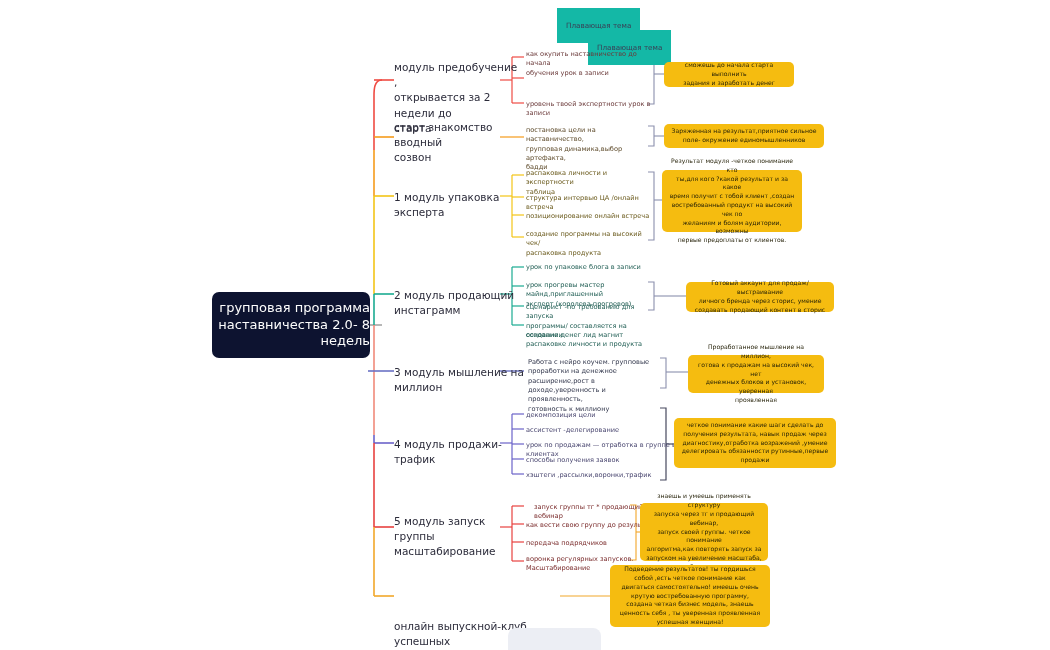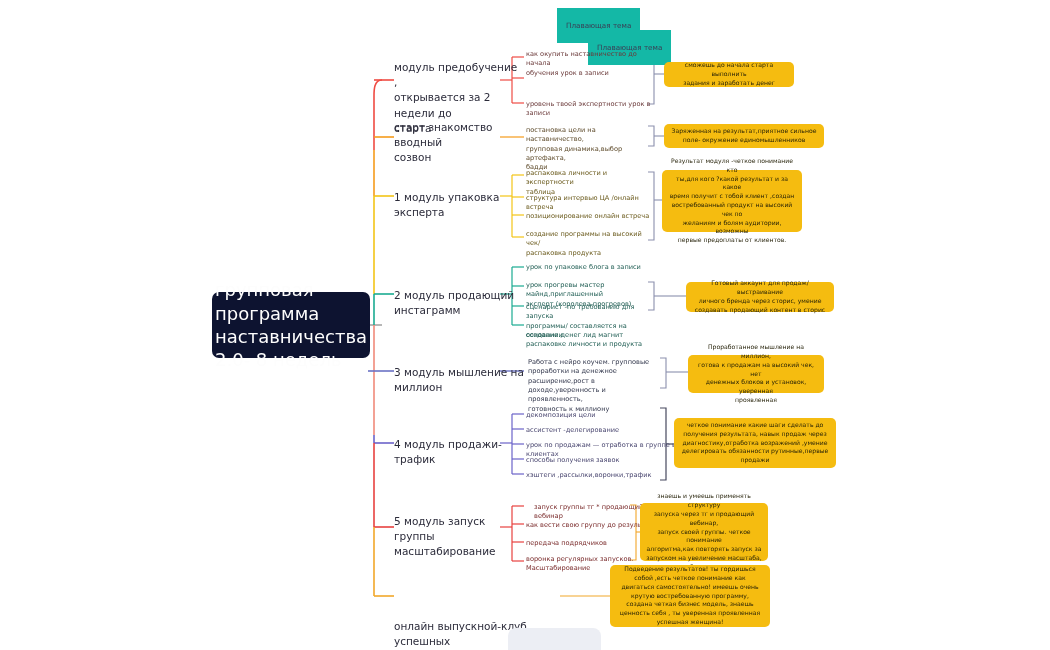--- a/index.html
+++ b/index.html
@@ -14,23 +14,23 @@
   svg.lines{position:absolute;left:0;top:0;width:1050px;height:650px;pointer-events:none;}
 
   
   .central{
     position:absolute;
     left:212px;top:292px;width:158px;height:66px;
     background:#0d1330;
     border-radius:7px;
     color:#fdfdfd;
     display:flex;align-items:center;justify-content:center;
-    text-align:left;
-    font-size:18px;line-height:1.3;
-    padding:4px 8px;box-sizing:border-box;
+    text-align:right;
+    font-size:13px;line-height:1.3;
+    padding:4px 0;box-sizing:border-box;
   }
 
   
   .branch{
     position:absolute;
     color:#2b2b3a;
     font-size:10.5px;
     line-height:1.45;
     white-space:pre-line;
   }

